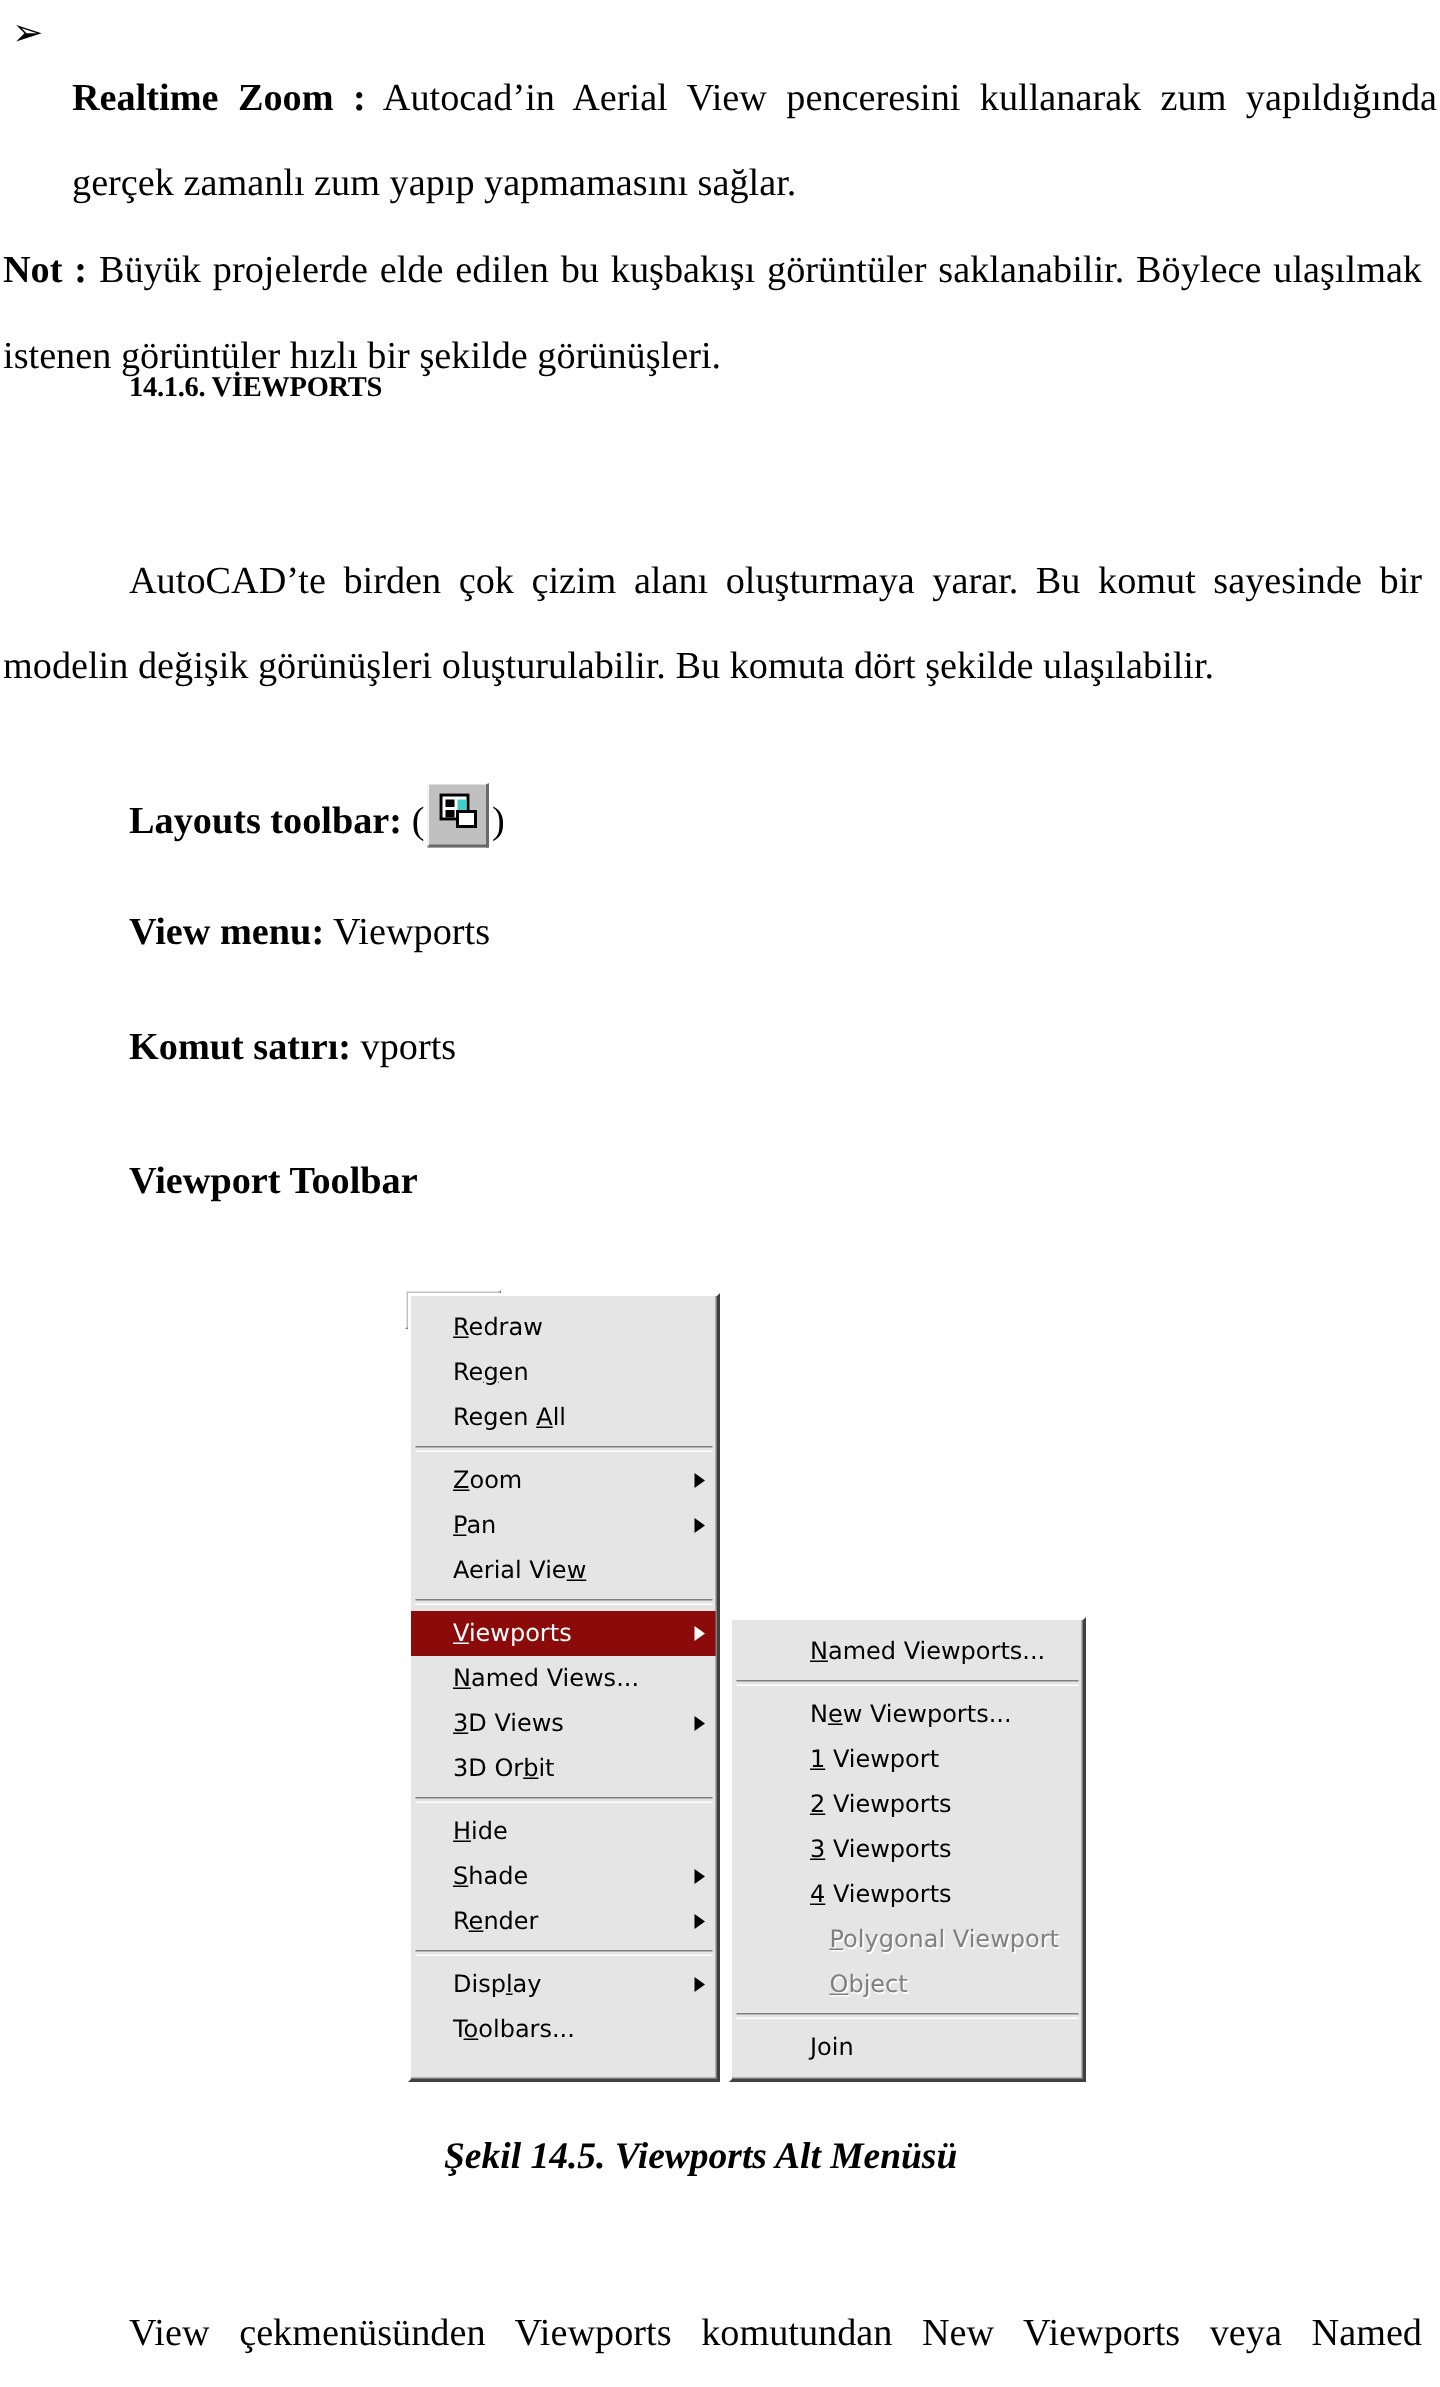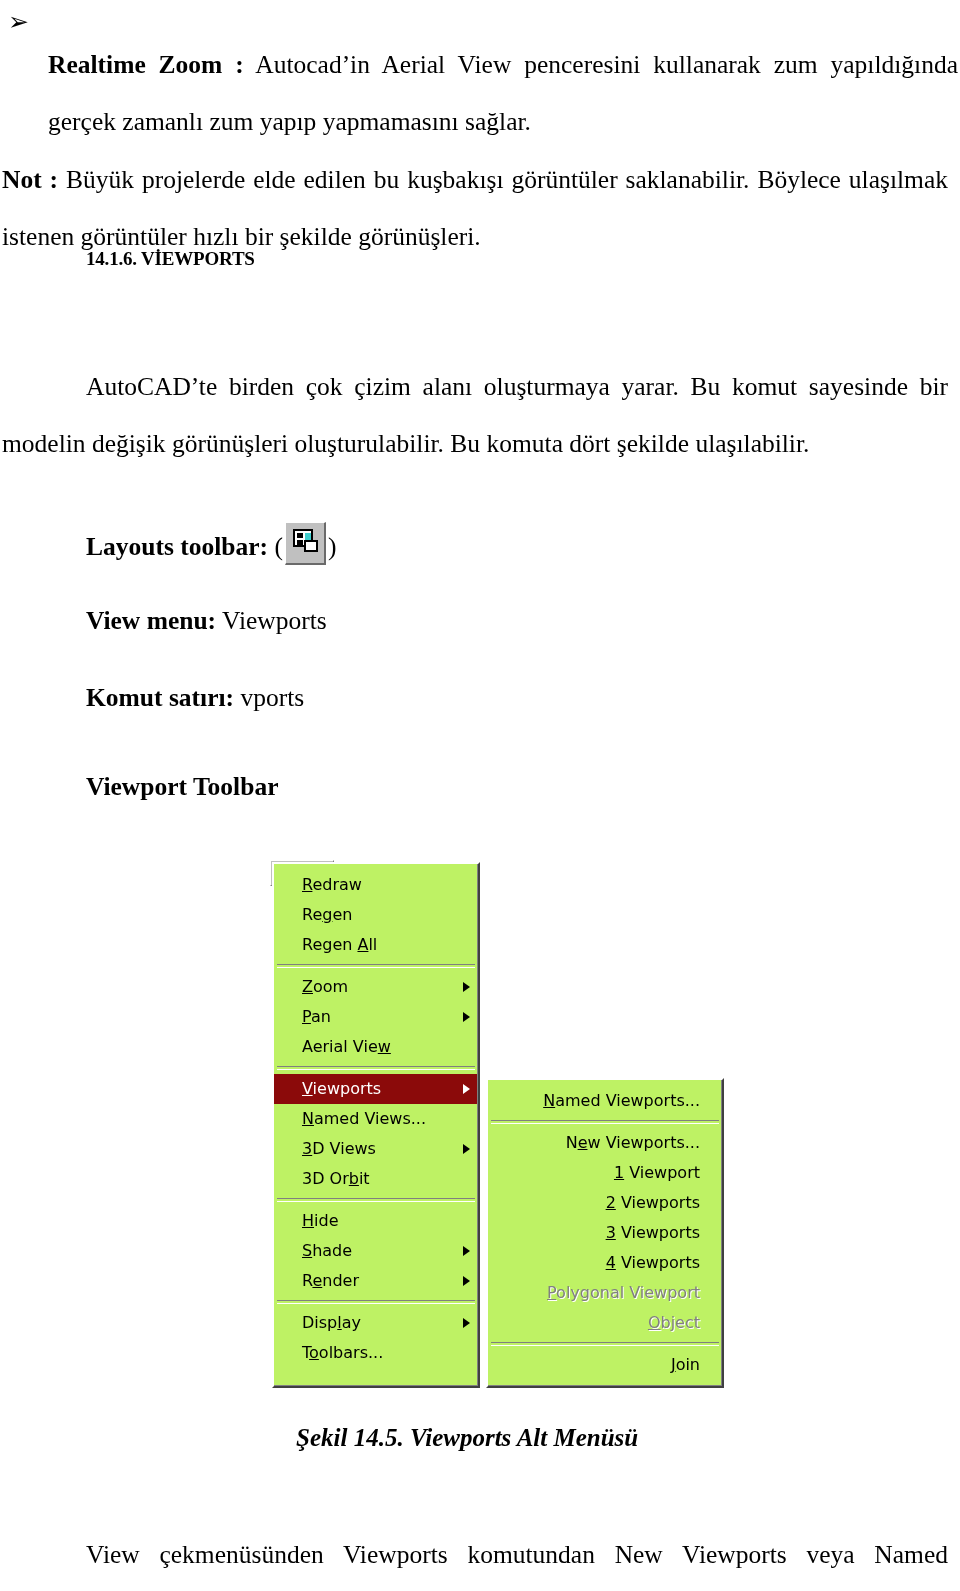--- a/index.html
+++ b/index.html
@@ -118,21 +118,21 @@
     border-bottom: 1px solid #808080;
     font-family: "DejaVu Sans", "Liberation Sans", sans-serif;
     font-size: 16px;
     color: #000000;
     padding: 3px 10px 4px 10px;
     box-sizing: border-box;
   }
 
   .menu-panel {
     position: absolute;
-    background: #bef264;
+    background: #e5e5e5;
     border-top: 2px solid #ffffff;
     border-left: 2px solid #ffffff;
     border-right: 2px solid #404040;
     border-bottom: 2px solid #404040;
     box-sizing: border-box;
     font-family: "DejaVu Sans", "Liberation Sans", sans-serif;
     font-size: 16px;
     color: #000000;
   }
   .menu-panel::after {
@@ -177,21 +177,21 @@
 
   .mi u { text-decoration: underline; }
 
   .sep {
     height: 2px;
     margin: 4px 3px 4px 3px;
     border-top: 1px solid #808080;
     border-bottom: 1px solid #ffffff;
   }
 
-  .submenu .mi { padding-left: 26px; text-align: right; }
+  .submenu .mi { padding-left: 52px; }
 </style>
 </head>
 <body>
 
 <div class="page">
 
   <div class="bullet-row" style="left:0px; top:2px; width:960px;">
     <span class="bullet-glyph">➢</span>
   </div>
   <div class="para" style="left:48px; top:0px; width:910px;">

